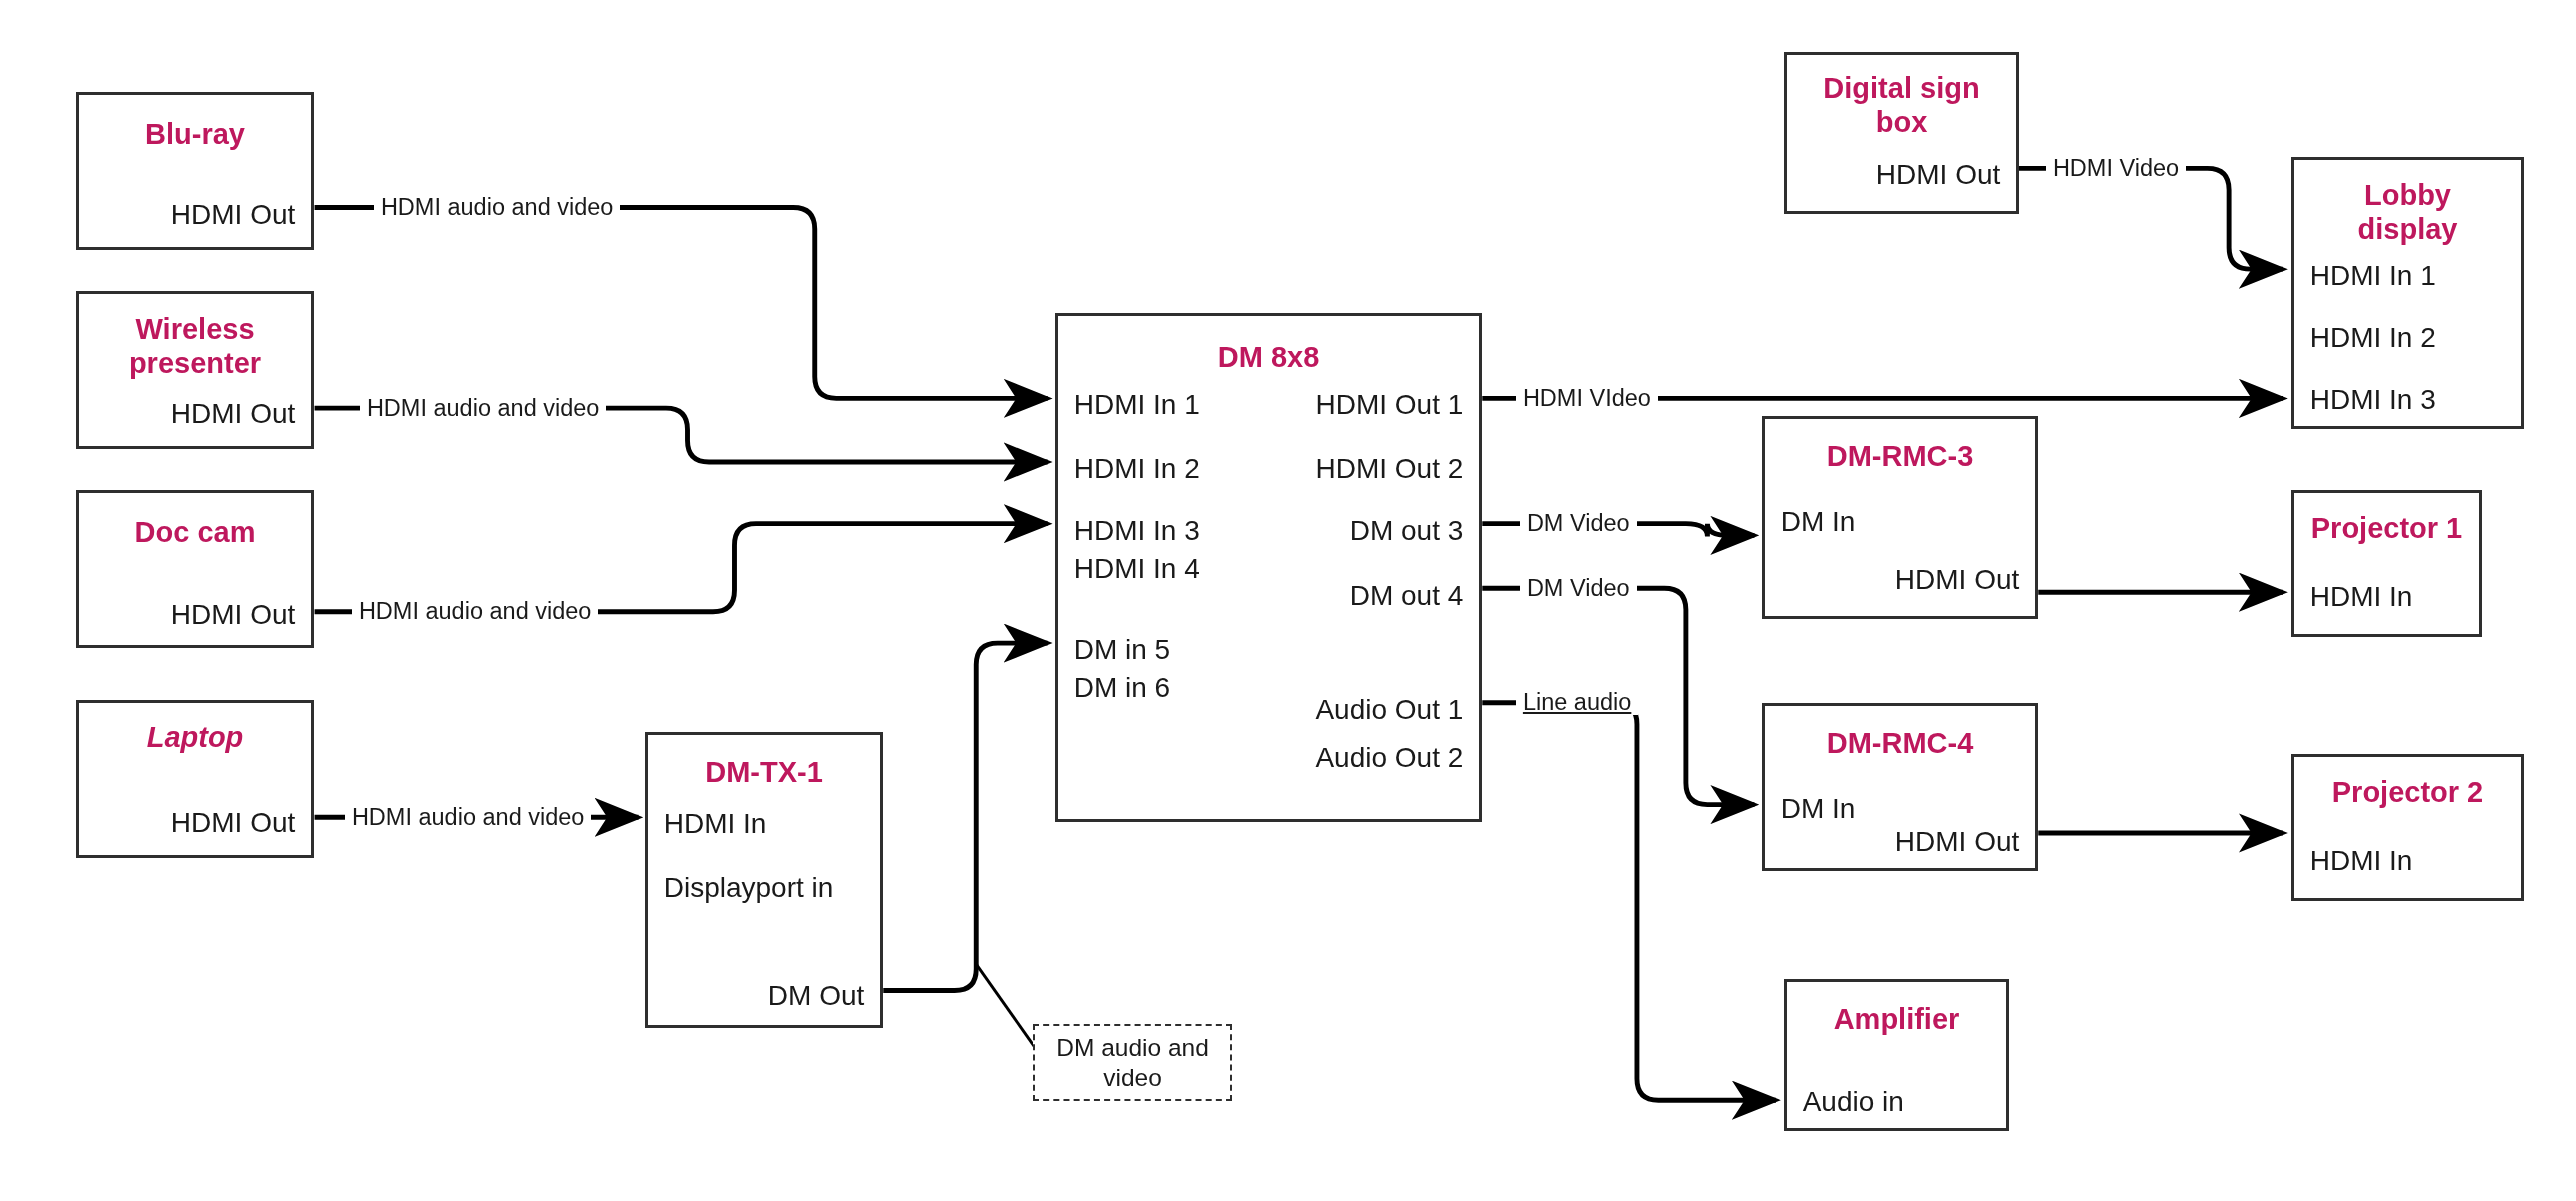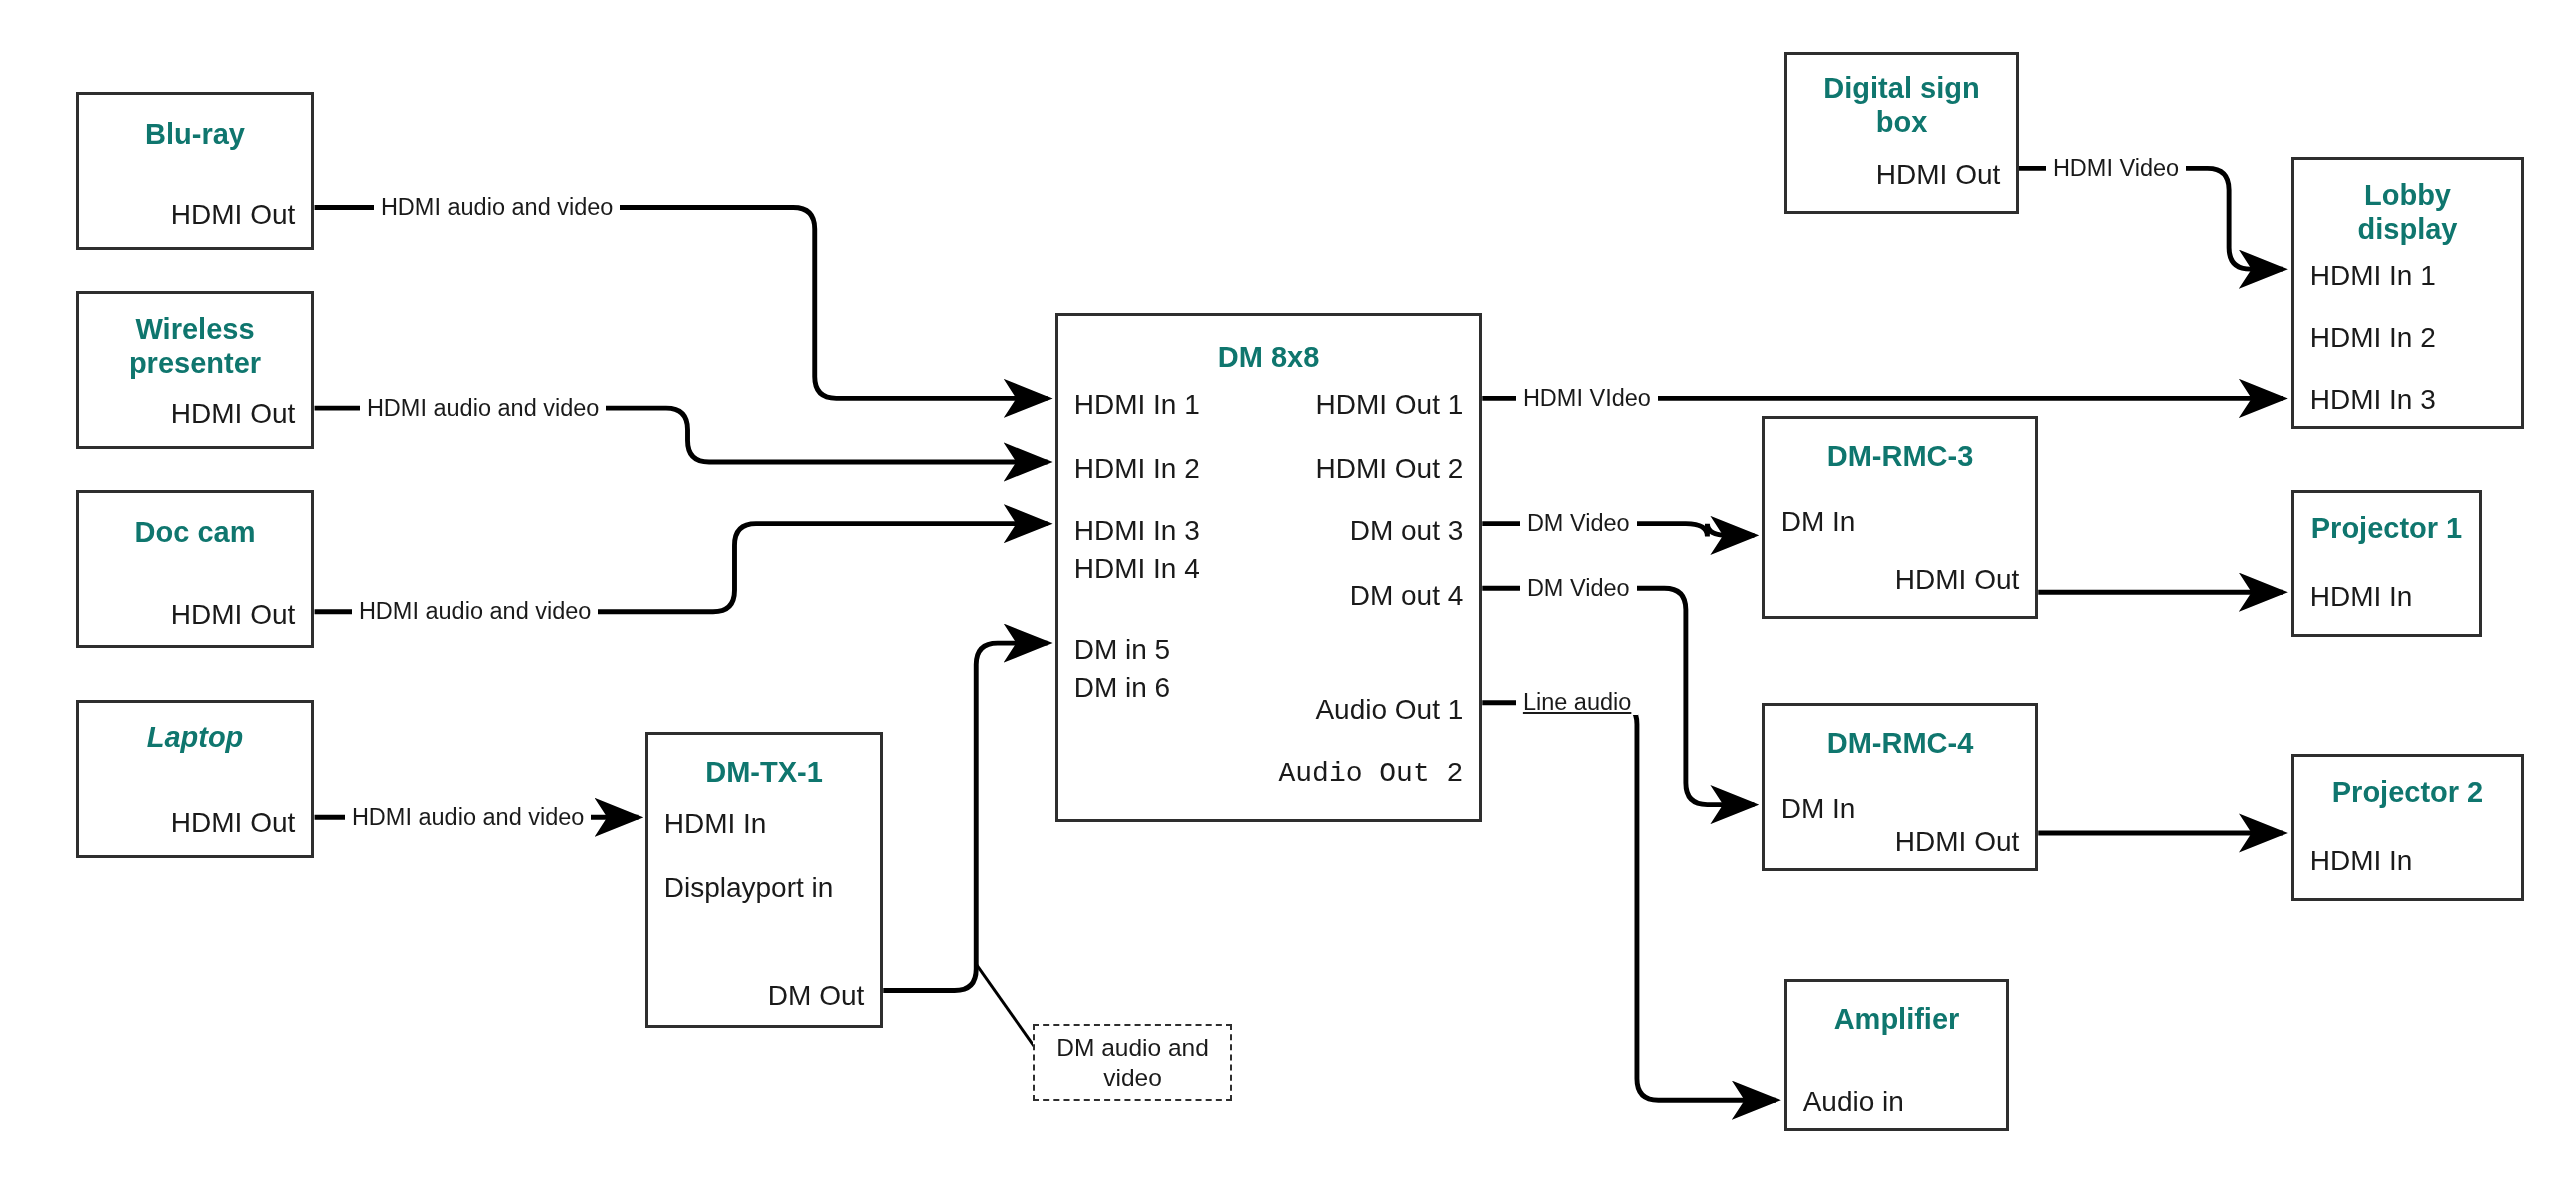--- a/index.html
+++ b/index.html
@@ -30,21 +30,21 @@
     border: 3.9px solid #2e2e2e;
     background: #ffffff;
   }
   .node-title {
     position: absolute;
     left: 0;
     right: 0;
     text-align: center;
     font-weight: bold;
     font-size: 29px;
-    color: #0f766e;
+    color: #be185d;
     line-height: 1.18;
   }
   .port {
     position: absolute;
     font-size: 28px;
     color: #1a1a1a;
     white-space: nowrap;
     line-height: 1;
   }
   .port.left  { left: 15.7px; text-align: left; }
@@ -149,21 +149,21 @@
     <div class="port left" style="top:201px;">HDMI In 3</div>
     <div class="port left" style="top:239px;">HDMI In 4</div>
     <div class="port left" style="top:320px;">DM in 5</div>
     <div class="port left" style="top:358px;">DM in 6</div>
 
     <div class="port right" style="top:75px;">HDMI Out 1</div>
     <div class="port right" style="top:139px;">HDMI Out 2</div>
     <div class="port right" style="top:201px;">DM out 3</div>
     <div class="port right" style="top:266px;">DM out 4</div>
     <div class="port right" style="top:380px;">Audio Out 1</div>
-    <div class="port right" style="top:444px;font-family:Liberation Mono, monospace;">Audio Out 2</div>
+    <div class="port right" style="top:428px;">Audio Out 2</div>
   </div>
 
   <div class="callout" style="left:1033px; top:1024px; width:199px; height:77px;justify-content:center;">
     <div>
       <div>DM audio and</div>
       <div>video</div>
     </div>
   </div>
 
   <div class="node" style="left:1784px; top:52px; width:235px; height:162px;">

